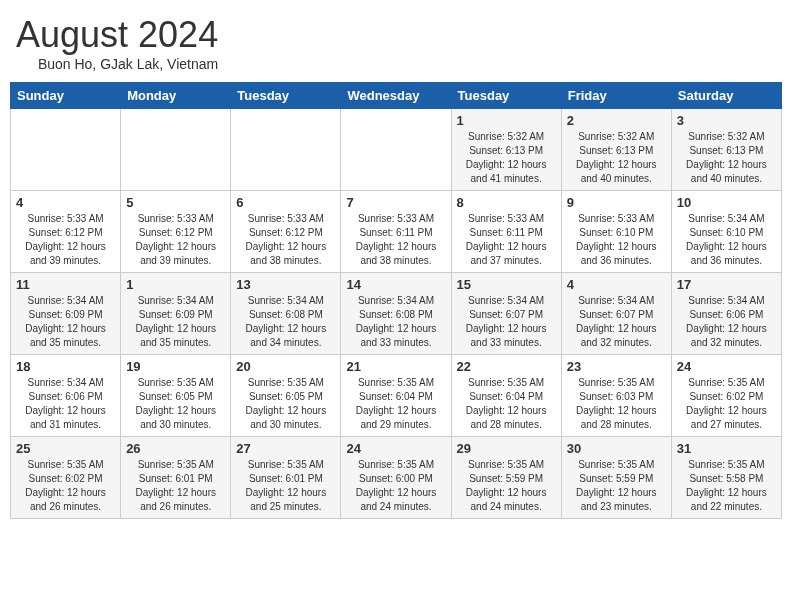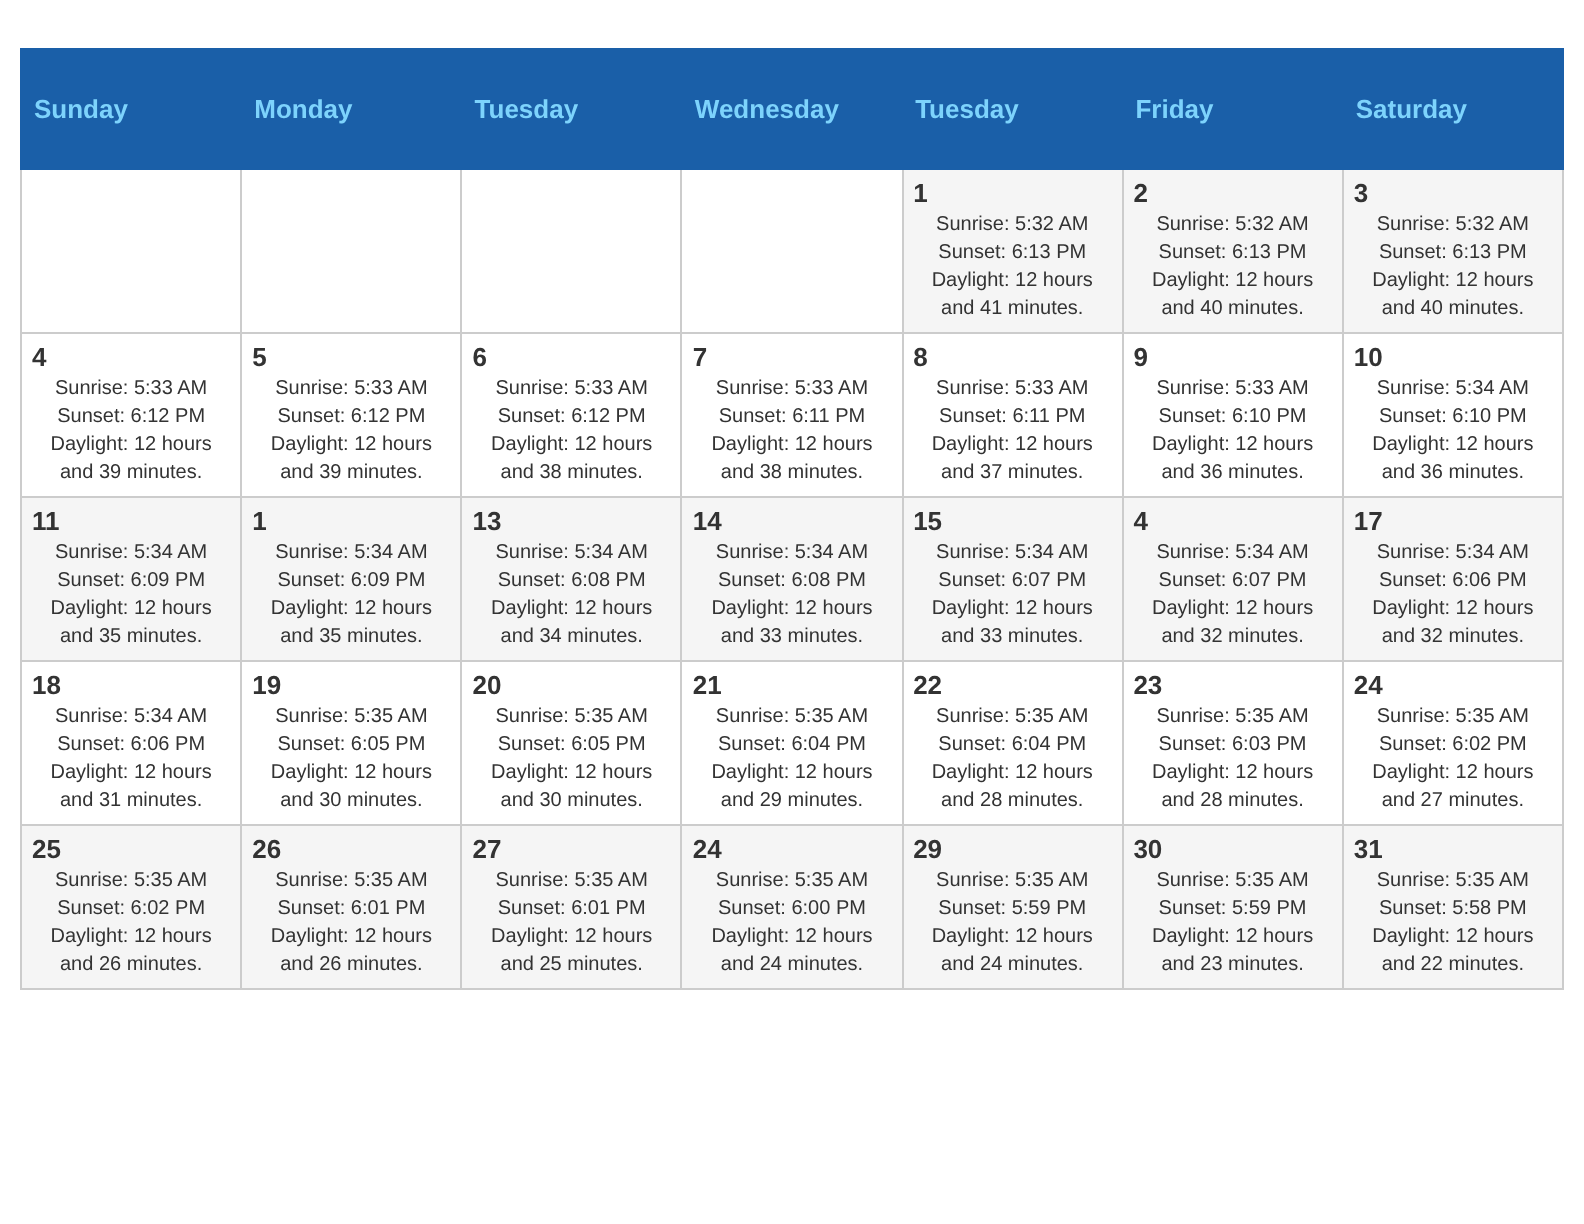--- a/index.html
+++ b/index.html
@@ -47,23 +47,23 @@
       font-size: 14px;
       color: #333;
     }
     .calendar {
       width: 100%;
       border-collapse: collapse;
       border: 1px solid #ccc;
     }
     .calendar th {
       background-color: #1a5fa8;
-      color: #7dd3fc;
+      color: #ffffff;
       text-align: left;
-      padding: 22px 6px;
+      padding: 5px 6px;
       font-size: 13px;
       font-weight: bold;
       border: 1px solid #1a5fa8;
     }
     .calendar td {
       width: 110px;
       vertical-align: top;
       border: 1px solid #ccc;
       padding: 4px 5px;
       min-height: 75px;
@@ -89,20 +89,24 @@
       text-align: center;
     }
     .empty-cell {
       background: #fff !important;
     }
   </style>
 </head>
 <body>
 
 <div class="header">
+  <div class="title-area">
+    <div class="month-title">August 2024</div>
+    <div class="location">Buon Ho, GJak Lak, Vietnam</div>
+  </div>
 </div>
 
 <table class="calendar">
   <thead>
     <tr>
     <th>Sunday</th>
         <th>Monday</th>
         <th>Tuesday</th>
         <th>Wednesday</th>
         <th>Tuesday</th>

